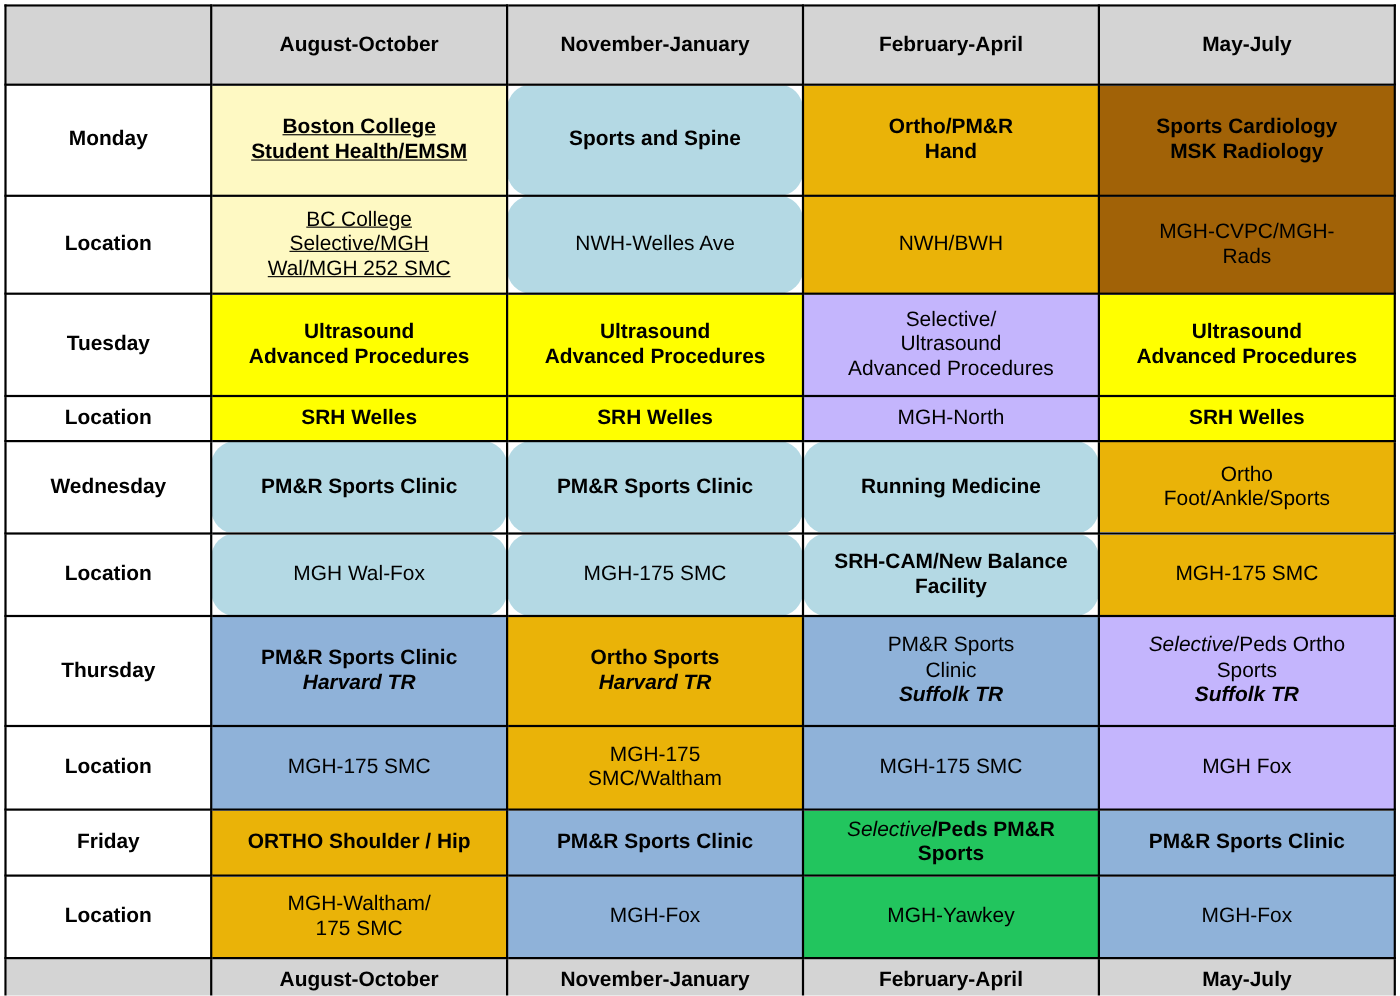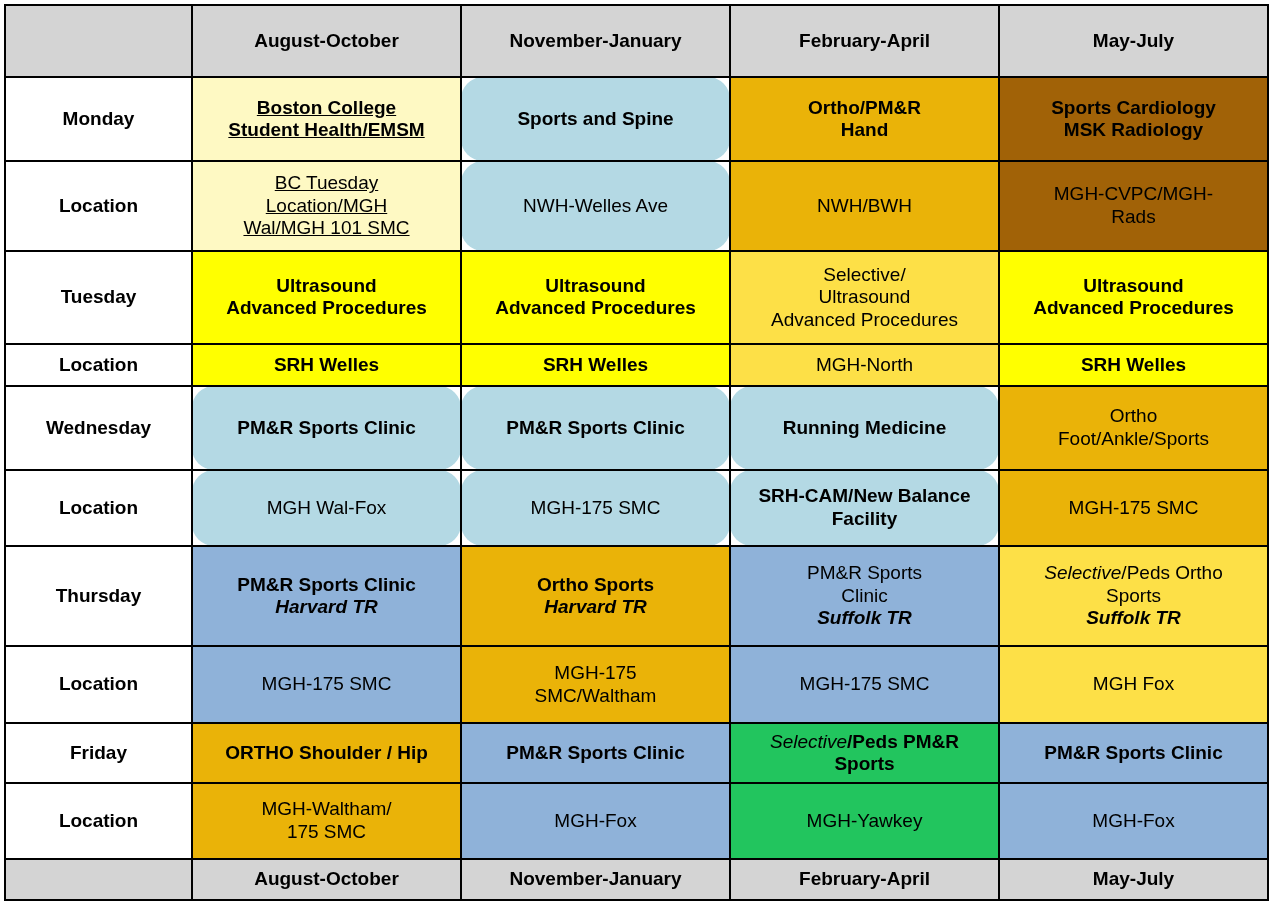--- a/index.html
+++ b/index.html
@@ -44,21 +44,21 @@
     font-weight:bold;
     font-size:20px;
   }
 
   
   .bg-lavender{background:#fef9c3;text-decoration:underline;}
   .bg-lightblue{background:#b4d9e4;border-radius:22px;}
   .bg-rose{background:#eab308;}
   .bg-orange{background:#a16207;}
   .bg-yellow{background:#ffff00;}
-  .bg-purple{background:#fde047;}
+  .bg-purple{background:#c4b5fd;}
   .bg-medblue{background:#8fb2d9;}
   .bg-green{background:#22c55e;}
 
   .bold{font-weight:bold;}
   .regular{font-weight:normal;}
   .ital{font-style:italic;font-weight:normal;}
 
   td .ln{display:block;}
   td .ln.i{font-style:italic;font-weight:bold;}
 </style>
@@ -76,21 +76,21 @@
   <tbody>
 
     <tr style="height:72px">
       <td class="hdr-corner"></td>
       <td class="hdr">August-October</td>
       <td class="hdr">November-January</td>
       <td class="hdr">February-April</td>
       <td class="hdr">May-July</td>
     </tr>
 
-    <tr style="height:83px">
+    <tr style="height:101px">
       <td class="rowlabel">Monday</td>
       <td class="bg-lavender bold">
         <span class="ln">Boston College</span>
         <span class="ln">Student Health/EMSM</span>
       </td>
       <td class="bg-lightblue bold">
         <span class="ln">Sports and Spine</span>
       </td>
       <td class="bg-rose bold">
         <span class="ln">Ortho/PM&amp;R</span>
@@ -98,23 +98,23 @@
       </td>
       <td class="bg-orange bold">
         <span class="ln">Sports Cardiology</span>
         <span class="ln">MSK Radiology</span>
       </td>
     </tr>
 
     <tr style="height:89px">
       <td class="rowlabel">Location</td>
       <td class="bg-lavender regular">
-        <span class="ln">BC Tuesday</span>
-        <span class="ln">Location/MGH</span>
-        <span class="ln">Wal/MGH 101 SMC</span>
+        <span class="ln">BC College</span>
+        <span class="ln">Selective/MGH</span>
+        <span class="ln">Wal/MGH 252 SMC</span>
       </td>
       <td class="bg-lightblue regular">
         <span class="ln">NWH-Welles Ave</span>
       </td>
       <td class="bg-rose regular">
         <span class="ln">NWH/BWH</span>
       </td>
       <td class="bg-orange regular">
         <span class="ln">MGH-CVPC/MGH-</span>
         <span class="ln">Rads</span>

